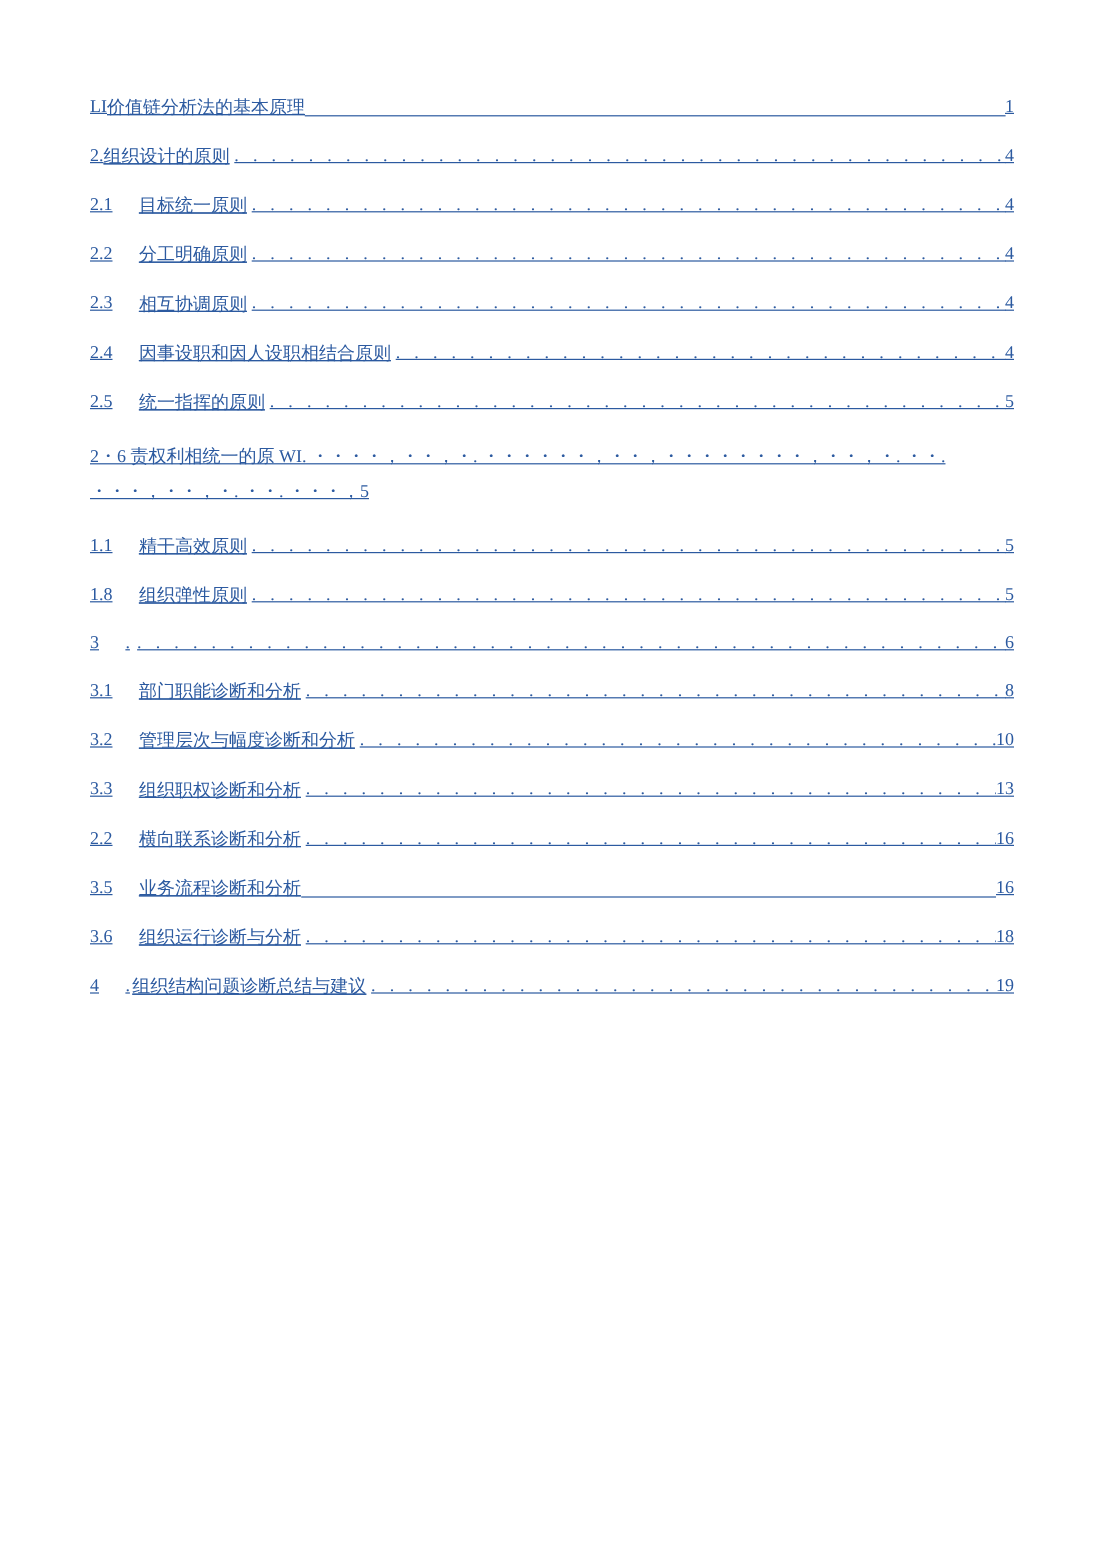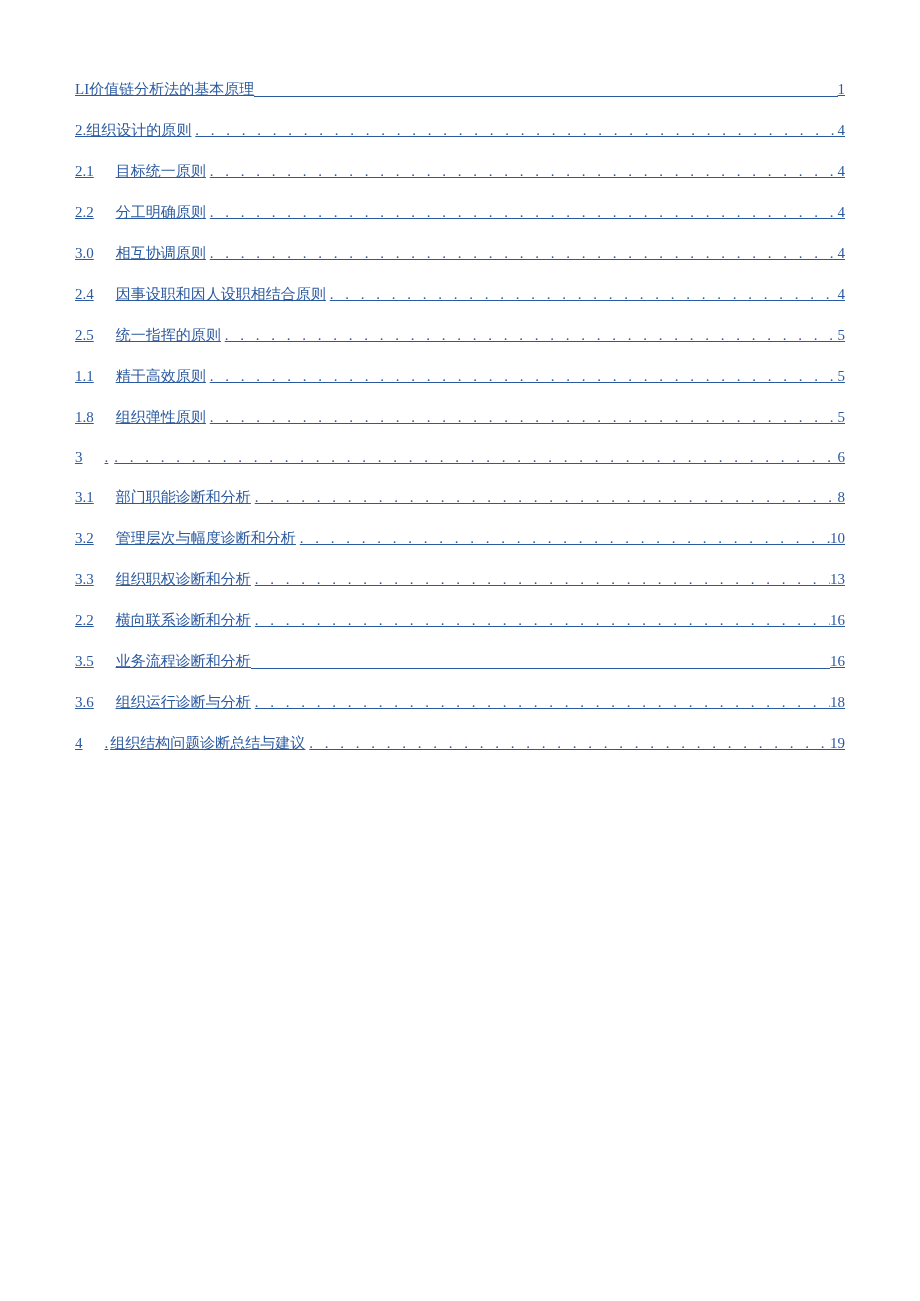--- a/index.html
+++ b/index.html
@@ -89,40 +89,41 @@
       <span class="toc-page">4</span>
     </div>
     <div class="toc-entry">
       <span class="toc-num">2.2</span>
       <span class="toc-gap"></span>
       <span class="toc-title">分工明确原则</span>
       <span class="toc-leader">. . . . . . . . . . . . . . . . . . . . . . . . . . . . . . . . . . . . . . . . . . . . . . . . . . . . . . . . . . . . . . . . . . . . . . . . . . . . . . . .</span>
       <span class="toc-page">4</span>
     </div>
     <div class="toc-entry">
-      <span class="toc-num">3.0</span>
+      <span class="toc-num">2.3</span>
       <span class="toc-gap"></span>
       <span class="toc-title">相互协调原则</span>
       <span class="toc-leader">. . . . . . . . . . . . . . . . . . . . . . . . . . . . . . . . . . . . . . . . . . . . . . . . . . . . . . . . . . . . . . . . . . . . . . . . . . . . . . . .</span>
       <span class="toc-page">4</span>
     </div>
     <div class="toc-entry">
       <span class="toc-num">2.4</span>
       <span class="toc-gap"></span>
       <span class="toc-title">因事设职和因人设职相结合原则</span>
       <span class="toc-leader">. . . . . . . . . . . . . . . . . . . . . . . . . . . . . . . . . . . . . . . . . . . . . . . . . . . . . . . . . . . . . . . . . . . . . . . . . . . . . . . .</span>
       <span class="toc-page">4</span>
     </div>
     <div class="toc-entry">
       <span class="toc-num">2.5</span>
       <span class="toc-gap"></span>
       <span class="toc-title">统一指挥的原则</span>
       <span class="toc-leader">. . . . . . . . . . . . . . . . . . . . . . . . . . . . . . . . . . . . . . . . . . . . . . . . . . . . . . . . . . . . . . . . . . . . . . . . . . . . . . . .</span>
       <span class="toc-page">5</span>
     </div>
+    <div class="toc-multiline">2・6 责权利相统一的原 WI. ・・・・，・・，・. ・・・・・・，・・，・・・・・・・・，・・，・. ・・. ・・・，・・，・. ・・. ・・・，5</div>
     <div class="toc-entry">
       <span class="toc-num">1.1</span>
       <span class="toc-gap"></span>
       <span class="toc-title">精干高效原则</span>
       <span class="toc-leader">. . . . . . . . . . . . . . . . . . . . . . . . . . . . . . . . . . . . . . . . . . . . . . . . . . . . . . . . . . . . . . . . . . . . . . . . . . . . . . . .</span>
       <span class="toc-page">5</span>
     </div>
     <div class="toc-entry">
       <span class="toc-num">1.8</span>
       <span class="toc-gap"></span>

